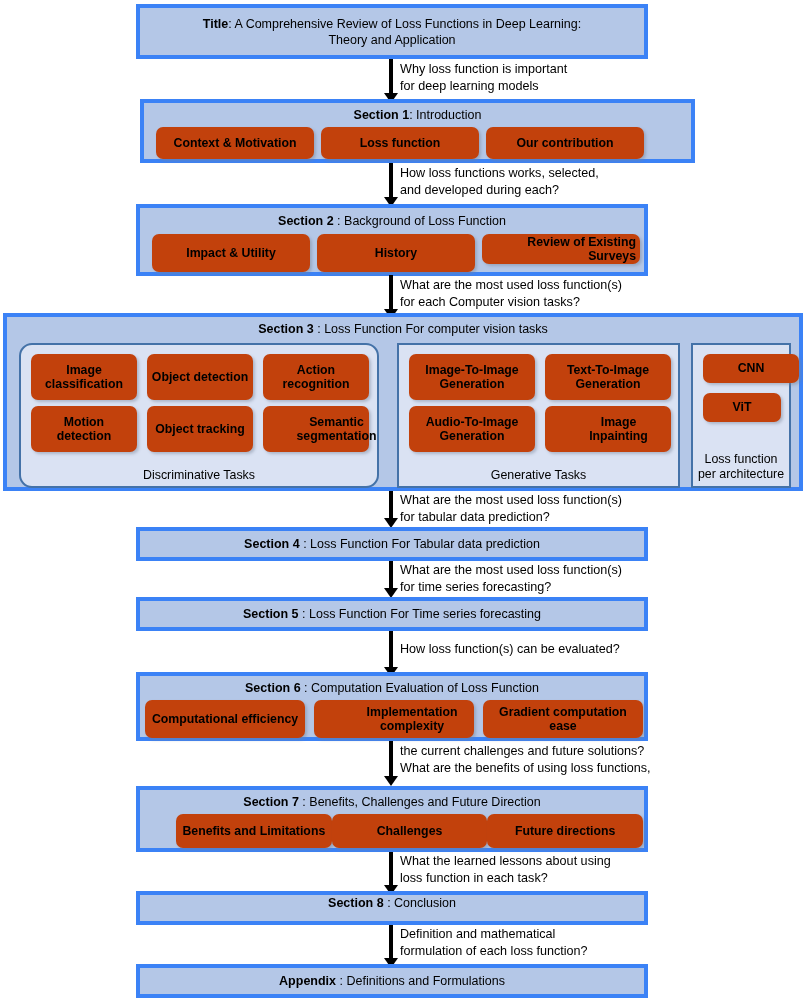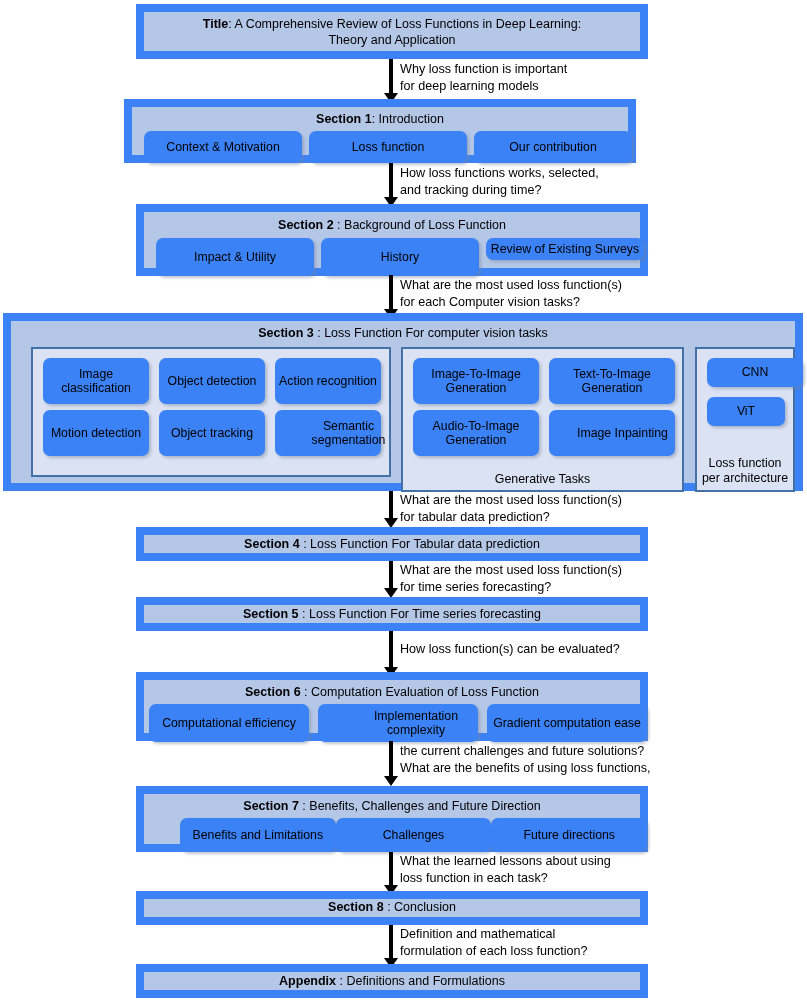--- a/index.html
+++ b/index.html
@@ -13,42 +13,42 @@
     position: relative;
     font-family: "Liberation Sans", sans-serif;
     color: #000000;
     overflow: hidden;
   }
 
   
   .sec-box {
     position: absolute;
     background: #b4c7e7;
-    border: 8px solid #3b82f6;
+    border: 4px solid #3b82f6;
     box-sizing: border-box;
   }
   .sec-title {
     text-align: center;
     font-size: 12.5px;
     line-height: 16px;
     color: #000;
     white-space: nowrap;
   }
   .sec-title .b { font-weight: bold; }
 
   
   .chip {
-    background: #3b82f6;
+    background: #c2410c;
     border-radius: 7px;
     box-shadow: 2px 2px 3px rgba(120,130,150,0.45);
     display: flex;
     align-items: center;
     justify-content: center;
     text-align: center;
-    font-weight: normal;
+    font-weight: bold;
     font-size: 12.3px;
     line-height: 14.5px;
     box-sizing: border-box;
     padding: 2px 4px;
     color: #000;
   }
 
   .chip-row {
     position: absolute;
     display: flex;
@@ -115,70 +115,71 @@
     <span>Theory and Application</span>
   </div>
 </div>
 
 <div class="arrow" style="top:59px; height:35px;"></div>
 <div class="arrow-label" style="top:61px;">
   <div>Why loss function is important</div>
   <div>for deep learning models</div>
 </div>
 
-<div class="sec-box" style="left:124px; top:99px; width:512px; height:64px;">
+<div class="sec-box" style="left:140px; top:99px; width:555px; height:64px;">
   <div class="sec-title" style="margin-top:4px;">
     <span class="b">Section 1</span><span>: Introduction</span>
   </div>
   <div class="chip-row" style="left:12px; top:24px; width:488px;">
     <div class="chip" style="width:158px; height:32px;">Context &amp; Motivation</div>
     <div class="chip" style="width:158px; height:32px;">Loss function</div>
     <div class="chip" style="width:158px; height:32px;">Our contribution</div>
   </div>
 </div>
 
 <div class="arrow" style="top:163px; height:35px;"></div>
 <div class="arrow-label" style="top:165px;">
   <div>How loss functions works, selected,</div>
-  <div>and tracking during time?</div>
+  <div>and developed during each?</div>
 </div>
 
 <div class="sec-box" style="left:136px; top:204px; width:512px; height:72px;">
   <div class="sec-title" style="margin-top:5px;">
     <span class="b">Section 2</span><span> : Background of Loss Function</span>
   </div>
   <div class="chip-row" style="left:12px; top:26px; width:488px;">
     <div class="chip" style="width:158px; height:38px;">Impact &amp; Utility</div>
     <div class="chip" style="width:158px; height:38px;">History</div>
-    <div class="chip" style="width:158px; height:22px;">Review of Existing Surveys</div>
+    <div class="chip" style="width:158px; height:30px;text-align:right;">Review of Existing Surveys</div>
   </div>
 </div>
 
 <div class="arrow" style="top:275px; height:35px;"></div>
 <div class="arrow-label" style="top:277px;">
   <div>What are the most used loss function(s)</div>
   <div>for each Computer vision tasks?</div>
 </div>
 
 <div class="sec-box" id="section3-box">
   <div class="sec-title" style="margin-top:4px;">
     <span class="b">Section 3</span><span> : Loss Function For computer vision tasks</span>
   </div>
 
-  <div class="inner-panel" style="left:20px; top:26px; width:360px; height:130px;">
+  <div class="inner-panel" style="left:12px; top:26px; width:360px; height:145px;border-radius:13px;">
     <div class="chip-row" style="left:10px; top:9px; width:338px;">
       <div class="chip" style="width:106px; height:46px;">Image classification</div>
       <div class="chip" style="width:106px; height:46px;">Object detection</div>
       <div class="chip" style="width:106px; height:46px;">Action recognition</div>
     </div>
     <div class="chip-row" style="left:10px; top:61px; width:338px;">
       <div class="chip" style="width:106px; height:46px;">Motion detection</div>
       <div class="chip" style="width:106px; height:46px;">Object tracking</div>
       <div class="chip" style="width:106px; height:46px;padding-left:45px;">Semantic segmentation</div>
     </div>
+    <div class="panel-caption">Discriminative Tasks</div>
   </div>
 
   <div class="inner-panel" style="left:390px; top:26px; width:283px; height:145px;">
     <div class="chip-row" style="left:10px; top:9px; width:262px;">
       <div class="chip" style="width:126px; height:46px;">Image-To-Image Generation</div>
       <div class="chip" style="width:126px; height:46px;">Text-To-Image Generation</div>
     </div>
     <div class="chip-row" style="left:10px; top:61px; width:262px;">
       <div class="chip" style="width:126px; height:46px;">Audio-To-Image Generation</div>
       <div class="chip" style="width:126px; height:46px;padding-left:25px;">Image Inpainting</div>

